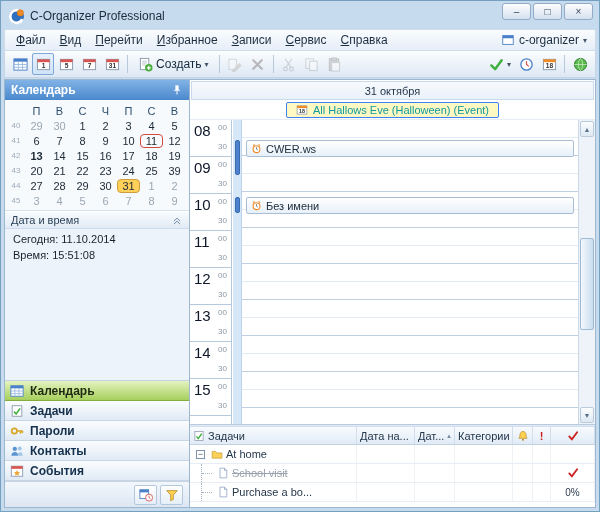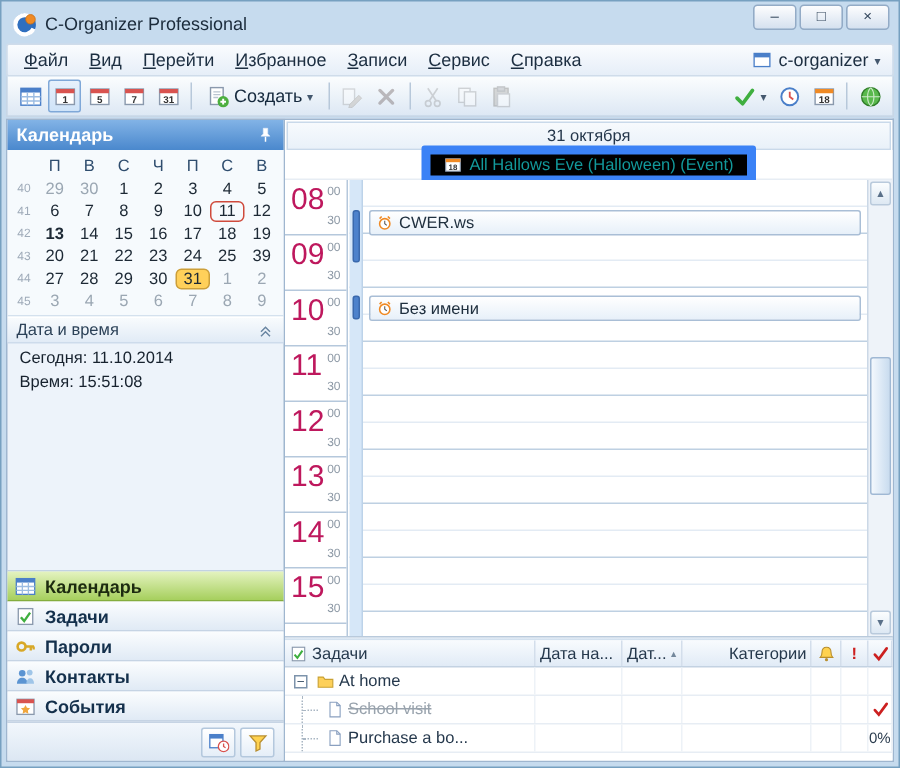--- a/index.html
+++ b/index.html
@@ -82,28 +82,28 @@
             background:linear-gradient(#ffffff,#e5eef8); display:flex; align-items:center; justify-content:center; }
   .sb-btn .ico svg { width:14px; height:14px; }
 
   
   .main { flex:1; display:flex; flex-direction:column; background:#fff; border:1px solid #9fb6cf; border-left:none; min-width:0; }
   .date-hdr { height:19px; flex:0 0 19px; margin:1px 1px 0; border:1px solid #c9d9ea;
               background:linear-gradient(#f7fafd,#e9f1f9); display:flex; align-items:center; justify-content:center;
               font-size:11px; color:#24364a; }
   .banner-row { height:20px; flex:0 0 20px; display:flex; align-items:center; justify-content:center; background:#fff;
                 border-bottom:1px solid #e7edf4; }
-  .banner { display:flex; align-items:center; gap:5px; border:6px solid #3b82f6; border-radius:2px;
-            padding:1px 9px; font-size:11px; color:#12999b; background:#000000; }
+  .banner { display:flex; align-items:center; gap:5px; border:1px solid #3b82f6; border-radius:2px;
+            padding:1px 9px; font-size:11px; color:#12999b; background:#fef9c3; }
   .banner .ico svg { width:12px; height:12px; }
 
   .grid { position:relative; flex:1; background:#fff; overflow:hidden; }
   .gutter { position:absolute; left:0; top:0; bottom:0; width:42px; background:#fff; border-right:1px solid #b5c8dc; }
   .hour-cell { height:37px; border-bottom:1px solid #b5c8dc; position:relative; }
-  .hour-big { position:absolute; left:4px; top:2px; font-size:20px; color:#be185d; }
+  .hour-big { position:absolute; left:4px; top:2px; font-size:15px; color:#0f172a; }
   .min-00 { position:absolute; right:4px; top:3px; font-size:8px; color:#8b97a4; }
   .min-30 { position:absolute; right:4px; top:22px; font-size:8px; color:#8b97a4; }
 
   .rows { position:absolute; left:43px; top:0; right:17px; bottom:0; }
   .strip { position:absolute; left:0; top:0; bottom:0; width:9px; background:#d6e7f8; border-right:1px solid #bdd3e9; }
   .slot { height:18px; border-bottom:1px solid #e3ebf4; }
   .slot.hourline { border-bottom-color:#bed0e2; }
   .ev-bar { position:absolute; left:2px; width:5px; background:#4d82cc; border:1px solid #3a69ad; border-radius:2px; }
   .ev-box { position:absolute; left:13px; right:4px; height:17px; display:flex; align-items:center; gap:4px;
             padding:0 4px; background:linear-gradient(#ffffff,#e7f0f9); border:1px solid #a9bed6; border-radius:2px;
@@ -118,21 +118,21 @@
               background:linear-gradient(90deg,#f3f8fd,#c9dcef); border:1px solid #9fb8d4; border-radius:2px; }
 
   .splitter { height:3px; flex:0 0 3px; background:linear-gradient(#e8f0f8,#c9d9ea); border-top:1px solid #b9cadc; }
 
   
   .tasks { height:80px; flex:0 0 80px; background:#fff; font-size:11px; display:flex; flex-direction:column; }
   .t-hdr { display:flex; height:18px; flex:0 0 18px; background:linear-gradient(#f8fbfe,#e1ebf6); border-bottom:1px solid #c3d2e2; }
   .t-cell { border-right:1px solid #d3deeb; display:flex; align-items:center; gap:3px; padding:0 3px;
             overflow:hidden; white-space:nowrap; color:#25384c; }
   .t-hdr .ico svg { width:11px; height:11px; }
-  .c0 { width:167px; } .c1 { width:58px; } .c2 { width:40px; } .c3 { width:58px;margin-left:28px; }
+  .c0 { width:167px; } .c1 { width:58px; } .c2 { width:40px; } .c3 { width:58px; }
   .c4 { width:20px; justify-content:center; } .c5 { width:18px; justify-content:center; }
   .c6 { flex:1; justify-content:center; }
   .excl { color:#cc2020; font-weight:bold; }
   .sort { font-size:7px; color:#74889c; }
   .t-row { display:flex; height:19px; flex:0 0 19px; border-bottom:1px solid #e7edf4; }
   .t-row .t-cell { border-right:1px solid #edf2f7; }
   .tasks .ico svg { width:12px; height:12px; }
   .expander { width:9px; height:9px; border:1px solid #7d93ab; background:#fff; font-size:9px; line-height:7px;
               text-align:center; color:#41576d; margin:0 3px 0 3px; flex:0 0 9px; }
   .tree { width:13px; height:100%; margin-left:8px; border-left:1px dotted #a9b6c3; position:relative; flex:0 0 13px; }

